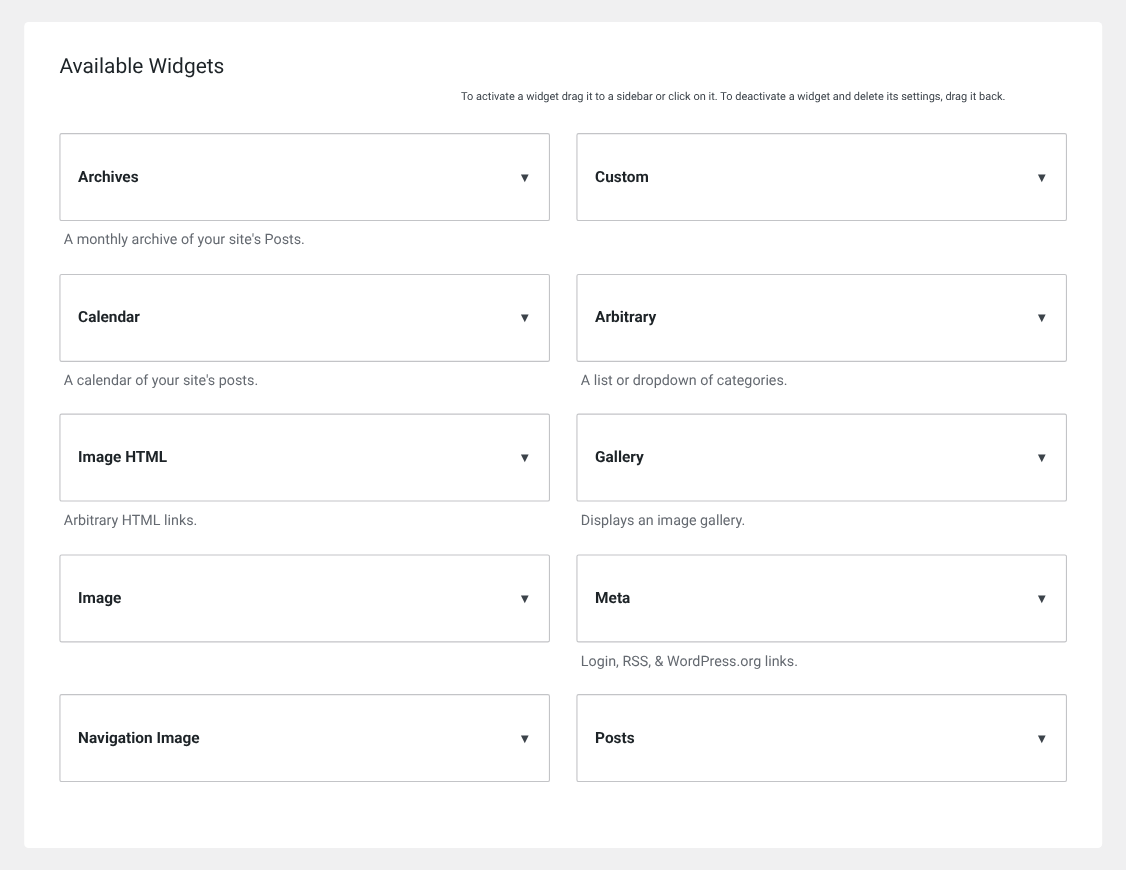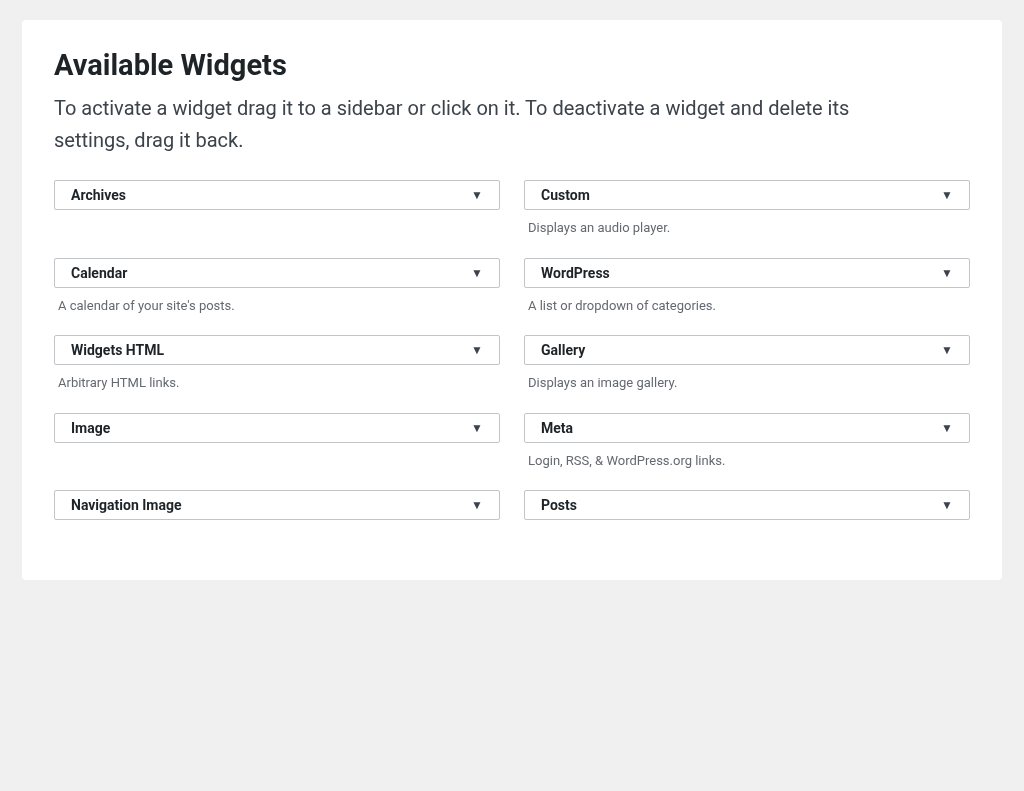--- a/index.html
+++ b/index.html
@@ -20,52 +20,53 @@
 
     .container {
       background-color: #fff;
       border-radius: 4px;
       padding: 28px 32px 32px 32px;
       max-width: 980px;
       width: 100%;
     }
 
     .page-title {
-      font-size: 29px;
-      font-weight: 700;
+      font-size: 19px;
+      font-weight: 400;
       color: #1d2327;
       margin-bottom: 10px;
     }
 
     .page-description {
-      font-size: 20px;
+      font-size: 10px;
       color: #3c434a;
       line-height: 1.6;
       margin-bottom: 24px;
       max-width: 860px;
+      text-align: right;
     }
 
     .widgets-grid {
       display: grid;
       grid-template-columns: 1fr 1fr;
       gap: 0 24px;
     }
 
     .widget-cell {
       margin-bottom: 4px;
     }
 
     .widget-box {
       border: 1px solid #c3c4c7;
       border-radius: 2px;
       background-color: #fff;
       display: flex;
       align-items: center;
       justify-content: space-between;
-      padding: 6px 16px;
+      padding: 31px 16px;
       cursor: pointer;
     }
 
     .widget-name {
       font-size: 14px;
       font-weight: 700;
       color: #1d2327;
     }
 
     .widget-chevron {
@@ -88,45 +89,45 @@
   <h1 class="page-title">Available Widgets</h1>
   <p class="page-description">To activate a widget drag it to a sidebar or click on it. To deactivate a widget and delete its settings, drag it back.</p>
 
   <div class="widgets-grid" id="widgets-grid">
 
   <div class="widget-cell">
         <div class="widget-box">
           <span class="widget-name">Archives</span>
           <span class="widget-chevron">▼</span>
         </div>
+        <div class="widget-description">A monthly archive of your site's Posts.</div>
       </div>
       <div class="widget-cell">
         <div class="widget-box">
           <span class="widget-name">Custom</span>
           <span class="widget-chevron">▼</span>
         </div>
-        <div class="widget-description">Displays an audio player.</div>
       </div>
       <div class="widget-cell">
         <div class="widget-box">
           <span class="widget-name">Calendar</span>
           <span class="widget-chevron">▼</span>
         </div>
         <div class="widget-description">A calendar of your site's posts.</div>
       </div>
       <div class="widget-cell">
         <div class="widget-box">
-          <span class="widget-name">WordPress</span>
+          <span class="widget-name">Arbitrary</span>
           <span class="widget-chevron">▼</span>
         </div>
         <div class="widget-description">A list or dropdown of categories.</div>
       </div>
       <div class="widget-cell">
         <div class="widget-box">
-          <span class="widget-name">Widgets HTML</span>
+          <span class="widget-name">Image HTML</span>
           <span class="widget-chevron">▼</span>
         </div>
         <div class="widget-description">Arbitrary HTML links.</div>
       </div>
       <div class="widget-cell">
         <div class="widget-box">
           <span class="widget-name">Gallery</span>
           <span class="widget-chevron">▼</span>
         </div>
         <div class="widget-description">Displays an image gallery.</div>

